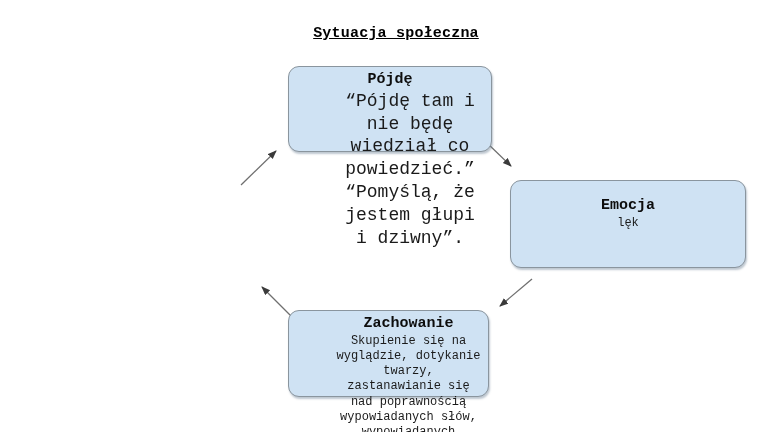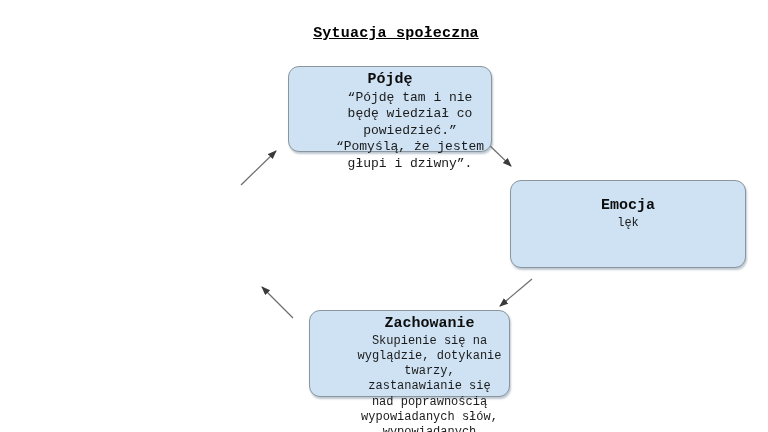--- a/index.html
+++ b/index.html
@@ -52,22 +52,22 @@
     color: #0d0d0d;
   }
   .node-body {
     font-size: 12px;
     line-height: 1.27;
     color: #1a1a1a;
   }
   .node-thought     { left: 288px; top: 66px;  width: 204px; height: 86px; }
   .node-emotion     { left: 510px; top: 180px; width: 236px; height: 88px; padding-top: 16px; }
   .node-consequence { left: 80px;  top: 180px; width: 206px; height: 90px; padding-top: 8px; }
-  .node-behavior    { left: 309px; top: 310px; width: 201px; height: 87px; padding-left: 46px; }
-  .node-thought .node-body { font-size: 13px; margin-left: 40px; }
+  .node-behavior    { left: 288px; top: 310px; width: 201px; height: 87px; padding-left: 46px; }
+  .node-thought .node-body { font-size: 18px; margin-left: 40px; }
 </style>
 </head>
 <body>
 
 <div class="canvas">
 
   <div class="title">Sytuacja społeczna</div>
 
   <svg class="arrows" width="768" height="432" viewBox="0 0 768 432" aria-hidden="true">
     <defs>

